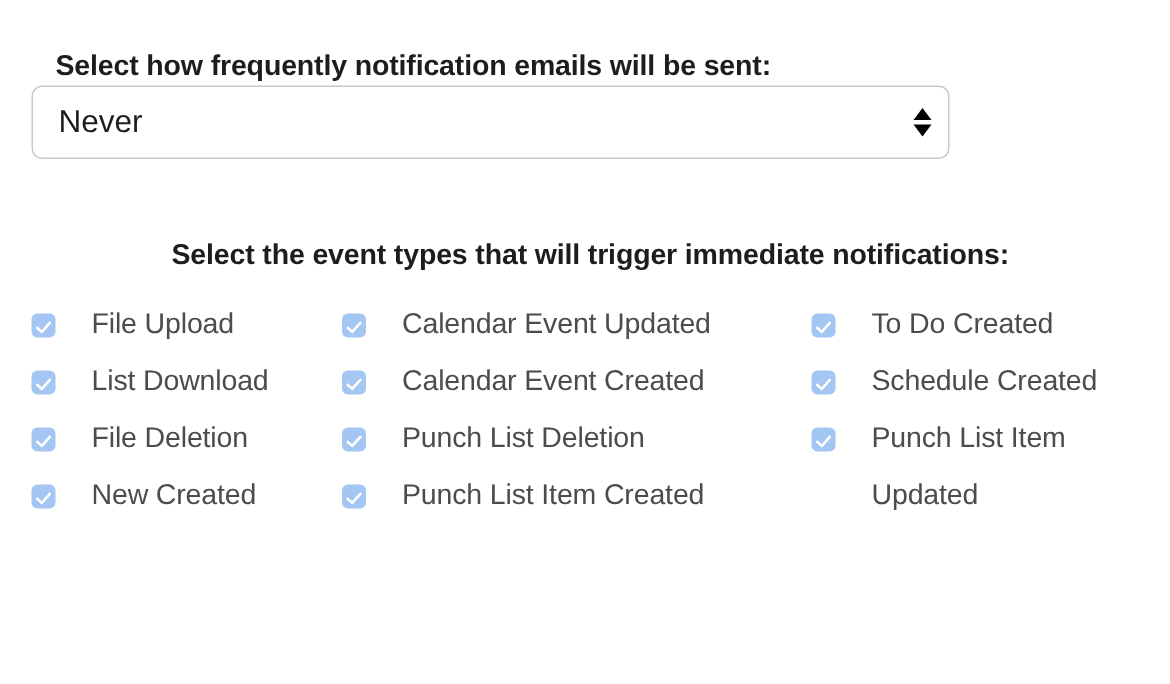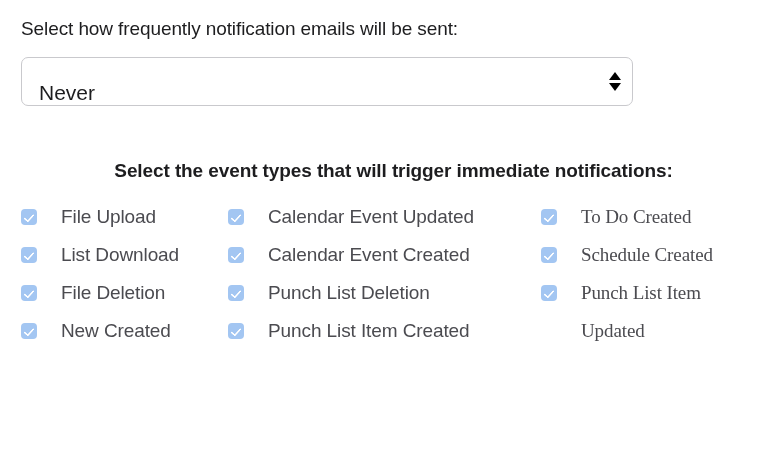--- a/index.html
+++ b/index.html
@@ -25,40 +25,40 @@
 
   
   .frequency-section {
     position: absolute;
     left: 21px;
     top: 18px;
     width: 740px;
   }
   .section-heading {
     font-size: 19px;
-    font-weight: normal;
+    font-weight: bold;
     color: #1d1d1f;
     letter-spacing: -0.1px;
     line-height: 22px;
-    margin: 0;
+    margin: 16px;
     white-space: nowrap;
   }
 
   .select-wrap {
     position: absolute;
     left: 21px;
     top: 57px;
     width: 612px;
     height: 49px;
     box-sizing: border-box;
     border: 1px solid #c9c9cd;
     border-radius: 7px;
     background: #ffffff;
     display: flex;
-    align-items: flex-end;
+    align-items: center;
   }
   .select-value {
     font-size: 21px;
     color: #1d1d1f;
     padding-left: 17px;
     line-height: 24px;
     flex: 1;
     user-select: none;
   }
   .stepper {
@@ -147,21 +147,21 @@
   }
   .check-label {
     font-size: 19px;
     color: #4b4b50;
     line-height: 38px;
     padding-left: 24px;
     letter-spacing: -0.1px;
   }
   .col-1 .check-label { max-width: 160px; }
   .col-2 .check-label { max-width: 270px; }
-  .col-3 .check-label { max-width: 180px; font-family: Liberation Serif, serif; }
+  .col-3 .check-label { max-width: 180px; }
 </style>
 </head>
 <body>
 
 <div class="page">
 
   <div class="frequency-section">
     <div class="section-heading">Select how frequently notification emails will be sent:</div>
   </div>
 

